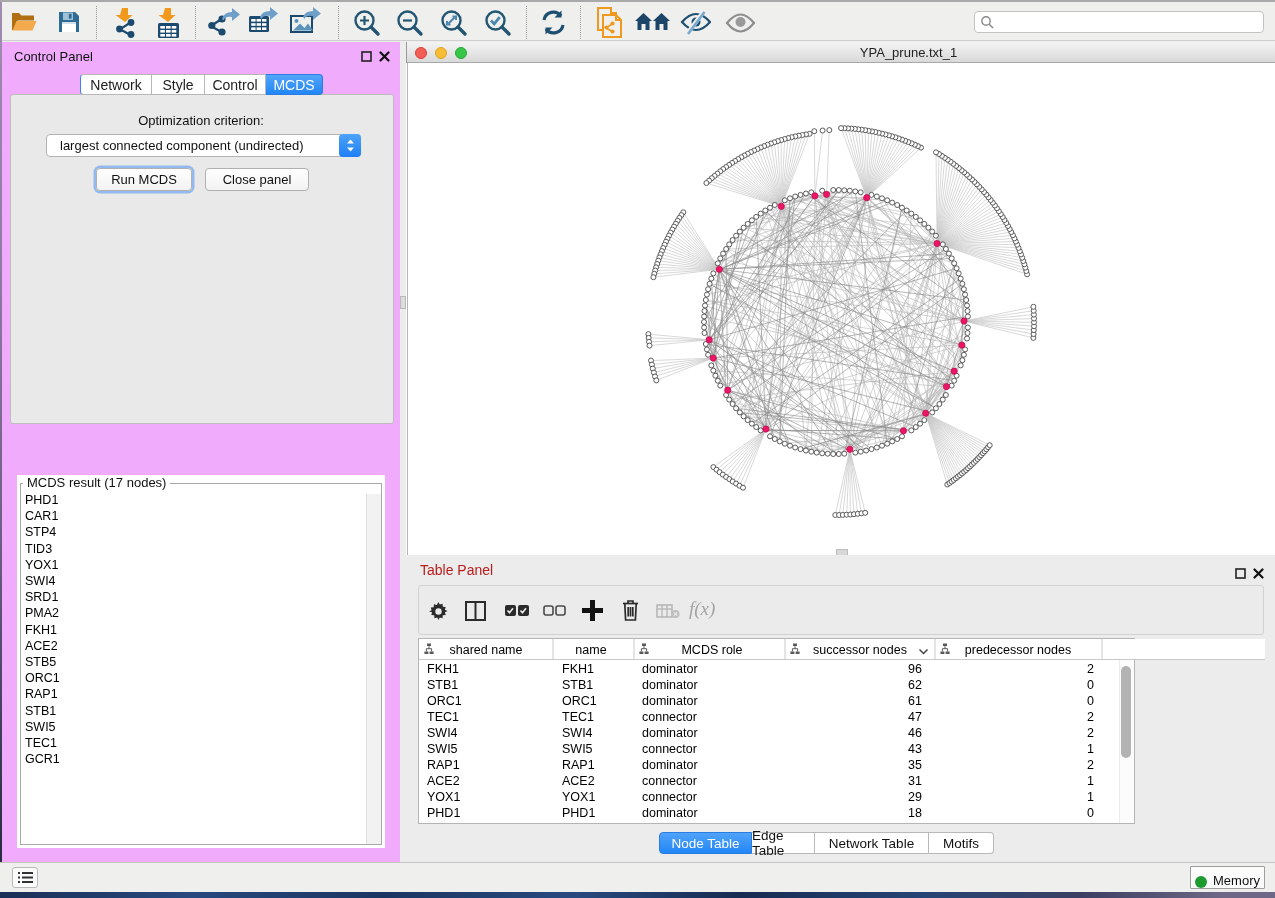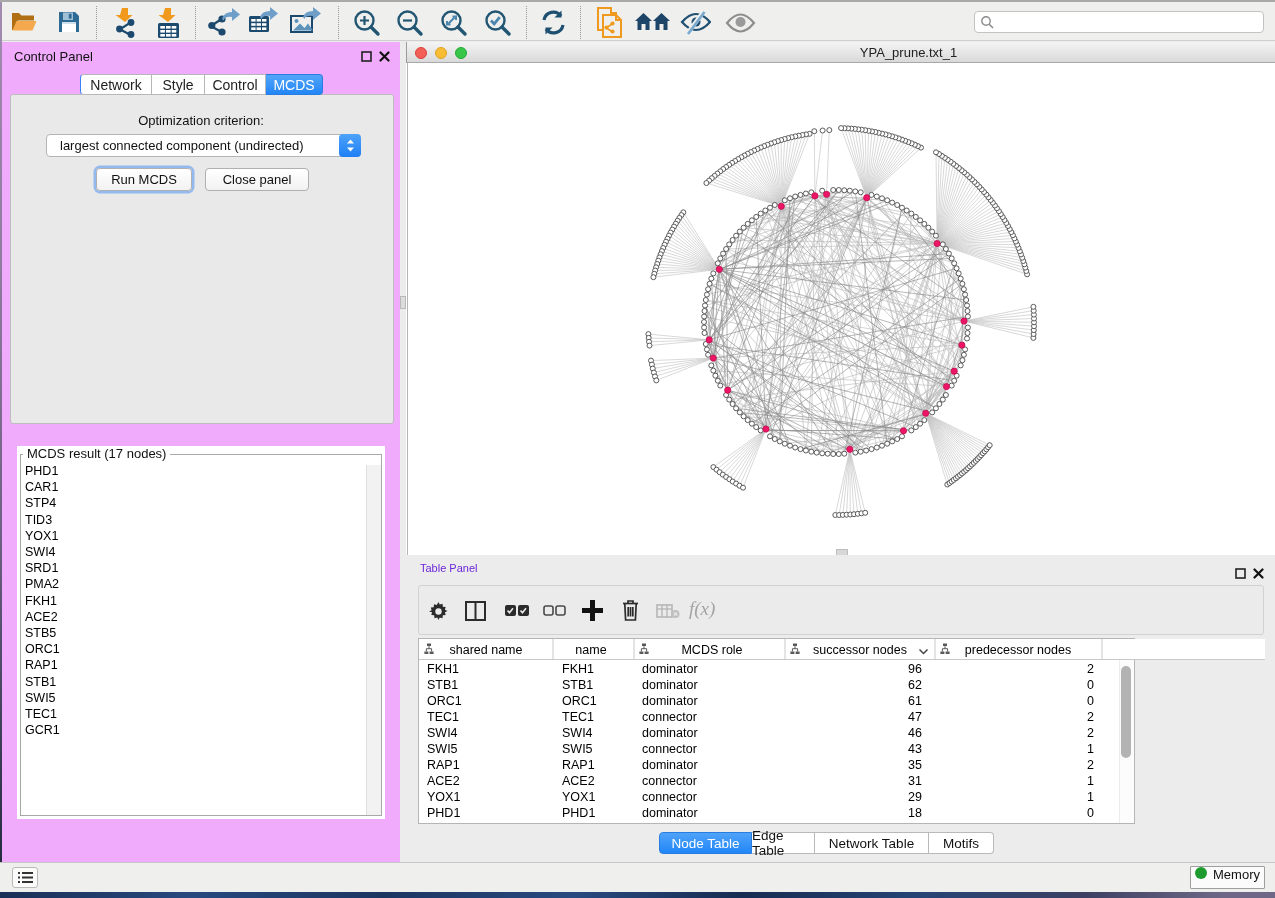--- a/index.html
+++ b/index.html
@@ -22,52 +22,52 @@
 .seg.last{border-radius:0 4px 4px 0}
 .seg.sel{background:linear-gradient(180deg,#53a5f9,#2286f7);color:#fff;border-color:#2a7de0}
 #cpPane{position:absolute;left:8px;top:52px;width:384px;height:330px;border:1px solid #bdbdbd;border-radius:3px;background:#e9e9e9}
 #optlab{position:absolute;left:0;top:71px;width:100%;text-align:center;font-size:13px;color:#111}
 #combo{position:absolute;left:44px;top:92px;width:315px;height:23px;background:#fff;border:1px solid #b4b4b4;border-radius:4px;font-size:13px;color:#111;display:flex;align-items:center;padding-left:13px}
 #comboBtn{position:absolute;right:-1px;top:-1px;width:22px;height:23px;border-radius:4px;background:linear-gradient(180deg,#4da3f9,#1f7ff5);display:flex;flex-direction:column;align-items:center;justify-content:center}
 .mbtn{position:absolute;top:126px;height:23px;background:linear-gradient(180deg,#ffffff,#f2f2f2);border:1px solid #b0b0b0;border-radius:4px;font-size:13px;color:#111;display:flex;align-items:center;justify-content:center}
 #runbtn{left:94px;width:96px;box-shadow:0 0 0 2.5px rgba(125,172,240,.8)}
 #closebtn{left:203px;width:104px}
 
-#resbox{position:absolute;left:15px;top:404px;width:368px;height:373px;background:#fff}
+#resbox{position:absolute;left:15px;top:433px;width:368px;height:373px;background:#fff}
 #resborder{position:absolute;left:3px;top:8px;right:3px;bottom:3px;border:1px solid #a8a8a8}
 #reslegend{position:absolute;left:6px;top:1px;background:#fff;padding:0 4px;font-size:13px;color:#111;line-height:13px}
 #reslist{position:absolute;left:8px;top:17px;font-size:12.5px;color:#000;line-height:16.2px}
 #resscroll{position:absolute;right:4px;top:19px;width:15px;height:350px;background:#f2f2f2;border-left:1px solid #e0e0e0}
 
 #vsplit{left:400px;top:42px;width:6px;height:820px;background:#ececec}
 #vsplitH{position:absolute;left:0;top:254px;width:6px;height:13px;background:#dcdcdc;border:1px solid #b9b9b9}
 
 
 #netf{left:406px;top:42px;width:869px;height:513px;background:#fff}
 #nettitle{position:absolute;left:0;top:0;width:869px;height:21px;background:linear-gradient(180deg,#f4f4f4,#d9d9d9);border-bottom:1px solid #a8a8a8;border-left:1px solid #9a9a9a}
 .tl{position:absolute;top:4.5px;width:12px;height:12px;border-radius:50%}
 #netname{position:absolute;left:67px;top:3px;width:869px;text-align:center;font-size:13px;color:#222}
 #netcanvas{position:absolute;left:1px;top:21px;width:868px;height:492px;background:#fff;border-left:1px solid #b5b5b5}
 #nsplitH{left:836px;top:549px;width:12px;height:7px;background:#d8d8d8;border:1px solid #bdbdbd}
 
 #tp{left:406px;top:555px;width:869px;height:307px;background:#ececec}
-#tpTitle{position:absolute;left:14px;top:7px;font-size:11px;color:#6d28d9}
+#tpTitle{position:absolute;left:14px;top:7px;font-size:14px;color:#b91c1c}
 #tpToolbar{position:absolute;left:12px;top:30px;width:846px;height:50px;border:1px solid #d2d2d2;border-radius:3px;background:#ebebeb;display:flex;align-items:center}
 #tbl{position:absolute;left:12px;top:83px;width:717px;height:186px;background:#fff;border:1px solid #b5b5b5}
 #tscroll{position:absolute;right:0px;top:21px;width:15px;height:163px;background:#fcfcfc;border-left:1px solid #ececec}
 #tthumb{position:absolute;left:1px;top:6px;width:10px;height:92px;background:#b3b3b3;border-radius:5px}
 #tpTabs{position:absolute;left:253px;top:277px;height:22px;display:flex;font-size:13.5px;color:#111}
 .btab{background:#fff;border:1px solid #b9b9b9;border-left:none;display:flex;align-items:center;justify-content:center;box-sizing:border-box}
 .btab.first{border-left:1px solid #b9b9b9;border-radius:4px 0 0 4px}
 .btab.last{border-radius:0 4px 4px 0}
 .btab.sel{background:linear-gradient(180deg,#50a3f9,#2286f7);color:#fff;border-color:#2a7de0}
 
 #status{left:0;top:862px;width:1275px;height:30px;background:#efefee;border-top:1px solid #c6c6c6}
 #listbtn{position:absolute;left:12px;top:4px;width:26px;height:21px;background:#fbfbfb;border:1px solid #b9b9b9;border-radius:3px;display:flex;align-items:center;justify-content:center}
-#membtn{position:absolute;right:10px;top:3px;width:75px;height:23px;background:#fbfbfb;border:1px solid #9e9e9e;border-radius:1px;display:flex;align-items:flex-start;justify-content:center;font-size:13px;color:#111}
+#membtn{position:absolute;right:10px;top:3px;width:75px;height:23px;background:#fbfbfb;border:1px solid #9e9e9e;border-radius:1px;display:flex;align-items:flex-end;justify-content:center;font-size:13px;color:#111}
 .gdot{width:12px;height:12px;border-radius:50%;background:#1d9b2f;margin-right:6px}
 </style></head><body>
 <div id="wrap">
 <div class="abs" id="topline"></div>
 
 <div class="abs" id="toolbar">
 <svg class="abs" style="left:8px;top:7px" width="28" height="26" viewBox="0 0 28 26">
  <path d="M2 4 h7 l2.5 2.5 H24 v5 H2 z" fill="#b06f12"></path>
  <path d="M2 4 v17 h2 l4-10 h-4 z" fill="#b06f12"></path>
  <path d="M6.5 12 H26.5 L22.5 21.5 H2.5 z" fill="#f3a94c"></path>

